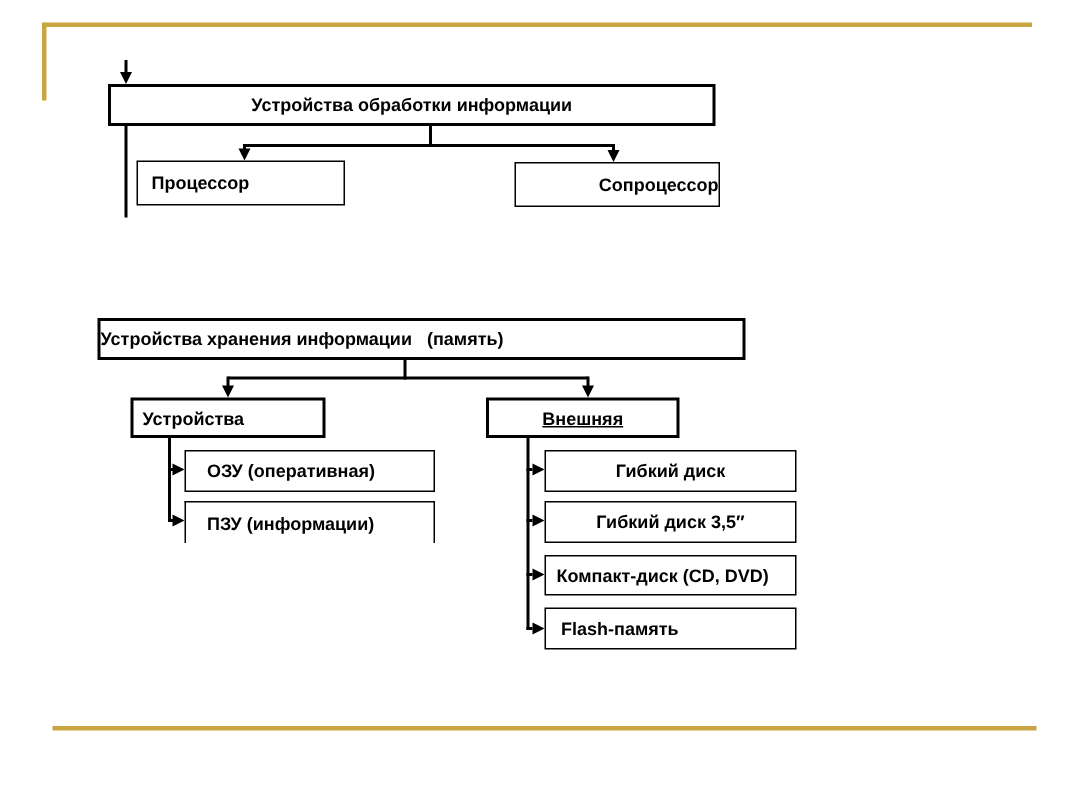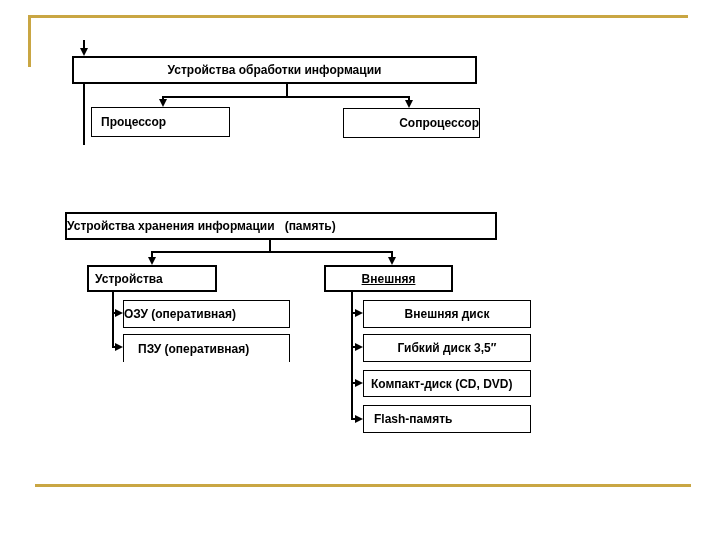--- a/index.html
+++ b/index.html
@@ -81,40 +81,40 @@
   <div class="box hdr center" style="left:324px;top:265px;width:129px;height:27px;text-decoration:underline;">
     <span>Внешняя</span>
   </div>
 
   <div class="vline" style="left:112px;top:292px;height:56px;"></div>
   <div class="hline" style="left:112px;top:312px;width:4px;"></div>
   <div class="arr-right" style="left:115px;top:309px;"></div>
   <div class="hline" style="left:112px;top:346px;width:4px;"></div>
   <div class="arr-right" style="left:115px;top:343px;"></div>
 
-  <div class="box" style="left:123px;top:300px;width:167px;height:28px;padding-left:0;">
+  <div class="box" style="left:123px;top:300px;width:167px;height:28px;padding-left:14px;">
     <span>ОЗУ (оперативная)</span>
   </div>
 
   <div class="box nobottom" style="left:123px;top:334px;width:167px;height:28px;padding-left:14px;">
-    <span>ПЗУ (оперативная)</span>
+    <span>ПЗУ (информации)</span>
   </div>
 
   <div class="vline" style="left:351px;top:292px;height:128px;"></div>
   <div class="hline" style="left:351px;top:312px;width:4px;"></div>
   <div class="arr-right" style="left:355px;top:309px;"></div>
   <div class="hline" style="left:351px;top:346px;width:4px;"></div>
   <div class="arr-right" style="left:355px;top:343px;"></div>
   <div class="hline" style="left:351px;top:382px;width:4px;"></div>
   <div class="arr-right" style="left:355px;top:379px;"></div>
   <div class="hline" style="left:351px;top:418px;width:4px;"></div>
   <div class="arr-right" style="left:355px;top:415px;"></div>
 
   <div class="box center" style="left:363px;top:300px;width:168px;height:28px;">
-    <span>Внешняя диск</span>
+    <span>Гибкий диск</span>
   </div>
 
   <div class="box center" style="left:363px;top:334px;width:168px;height:28px;">
     <span>Гибкий диск 3,5′′</span>
   </div>
 
   <div class="box" style="left:363px;top:370px;width:168px;height:27px;padding-left:7px;">
     <span>Компакт-диск (CD, DVD)</span>
   </div>
 

